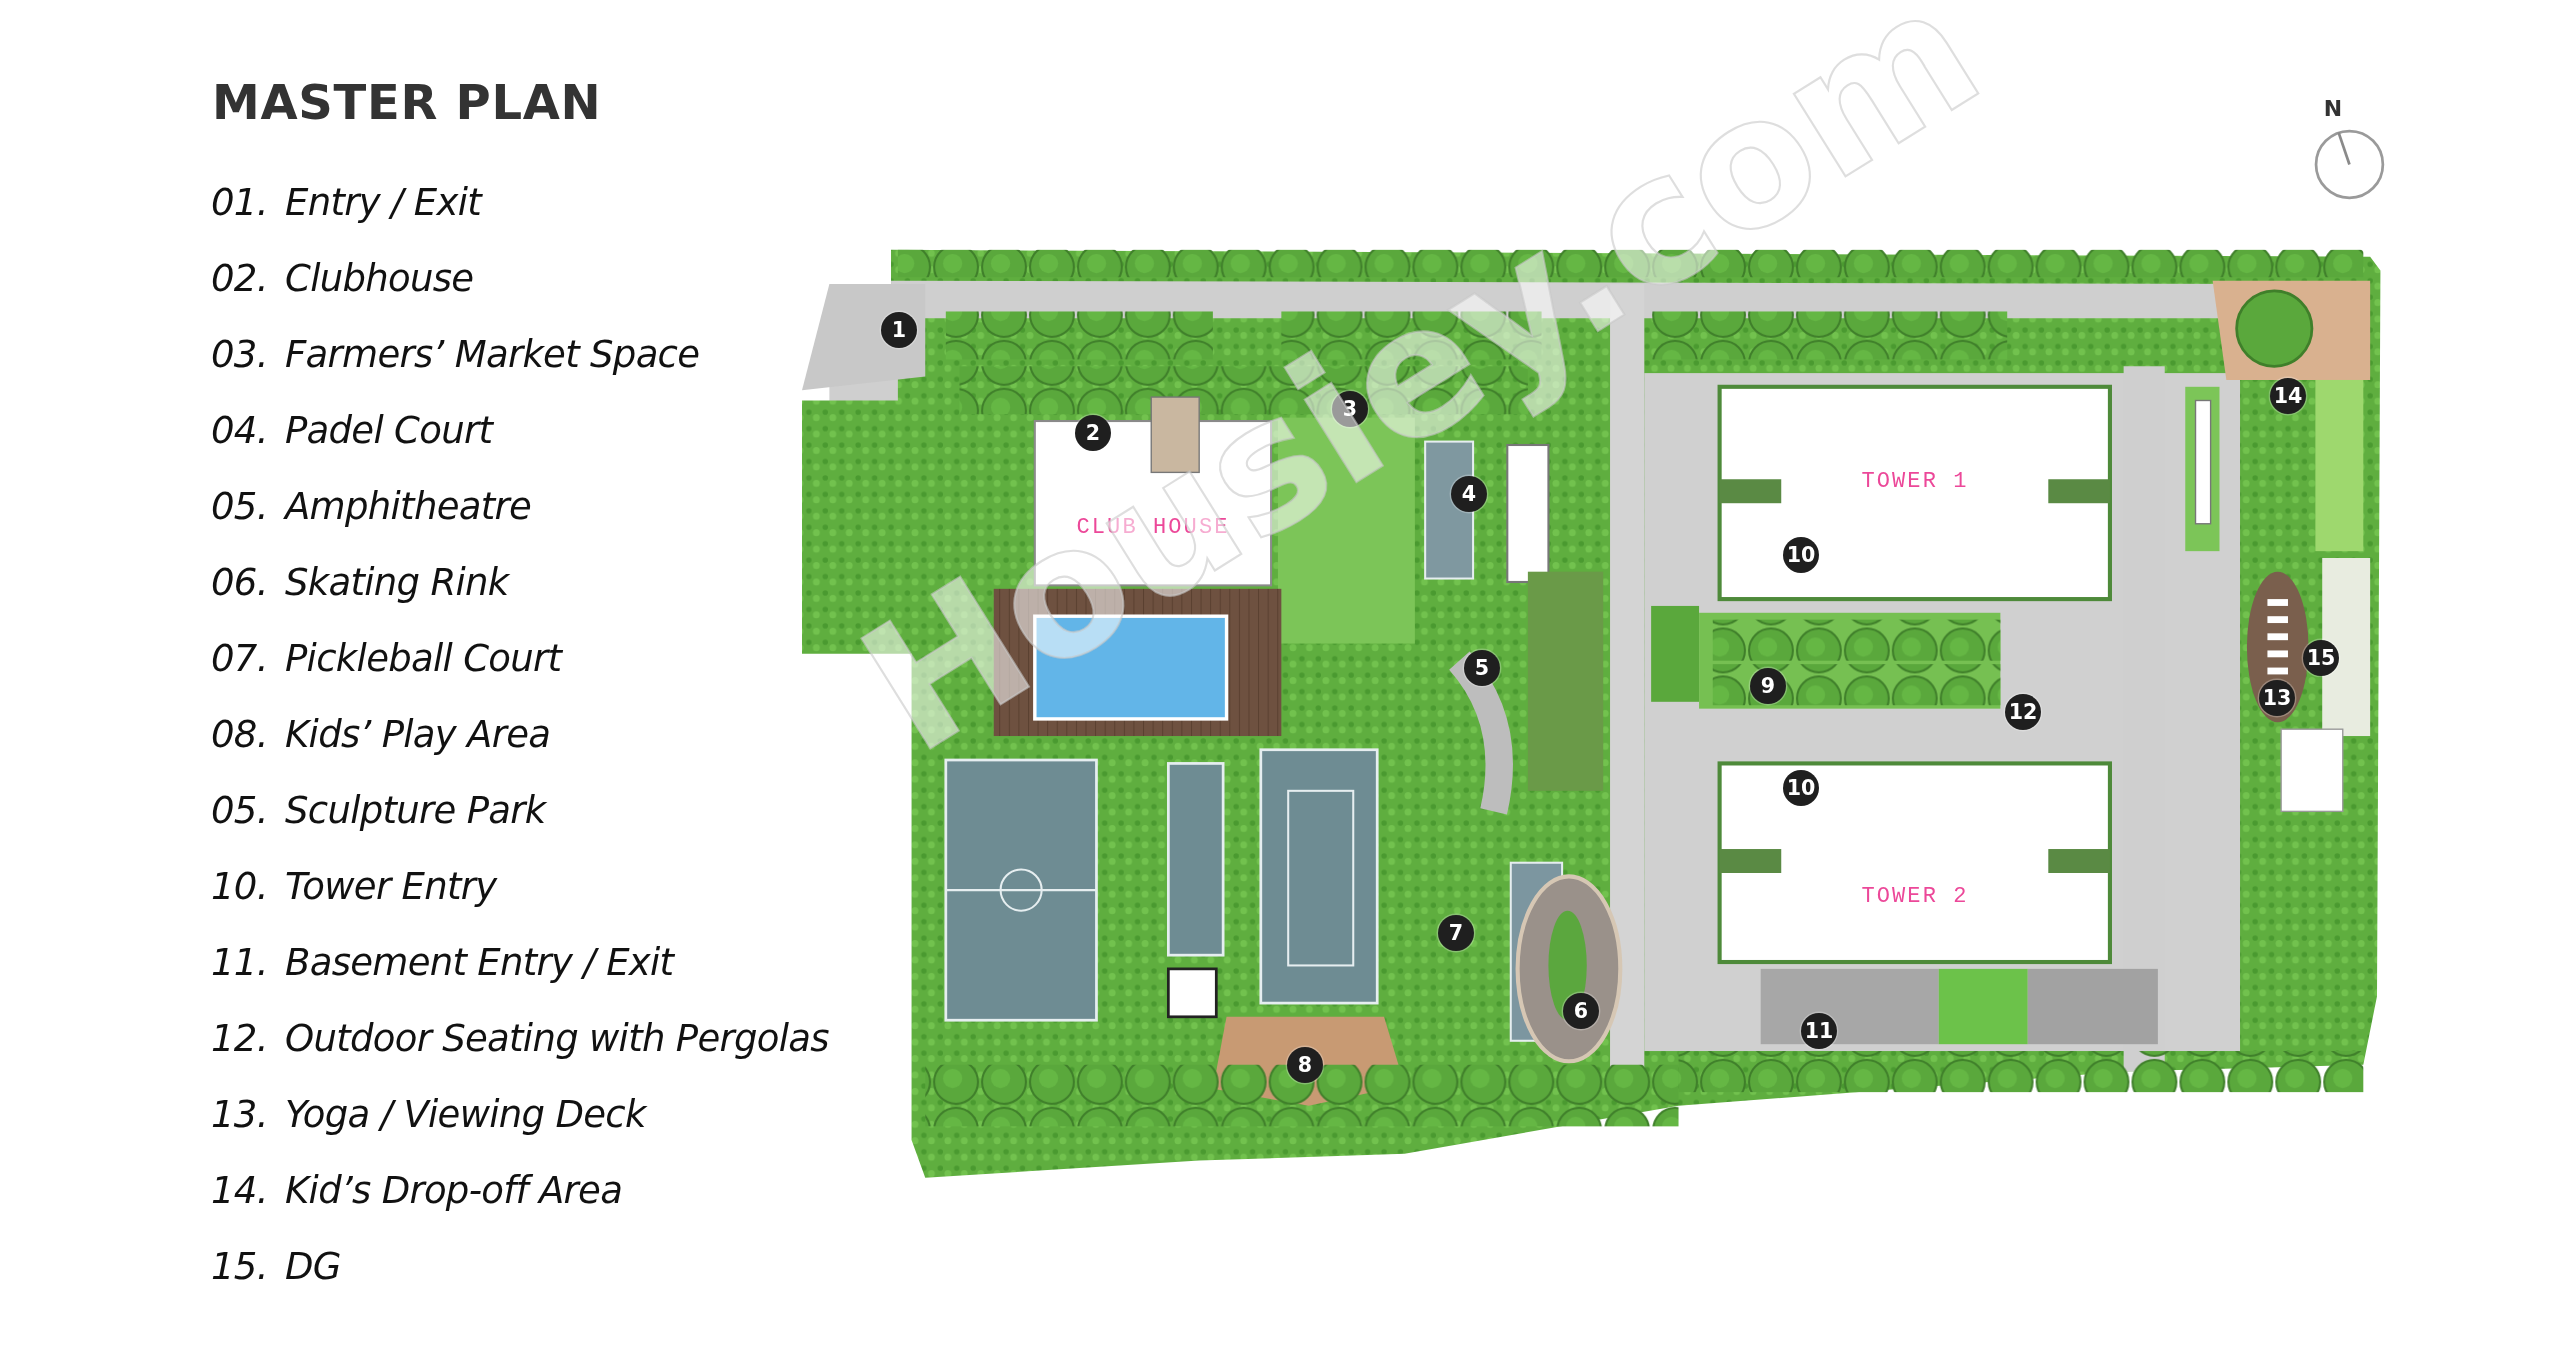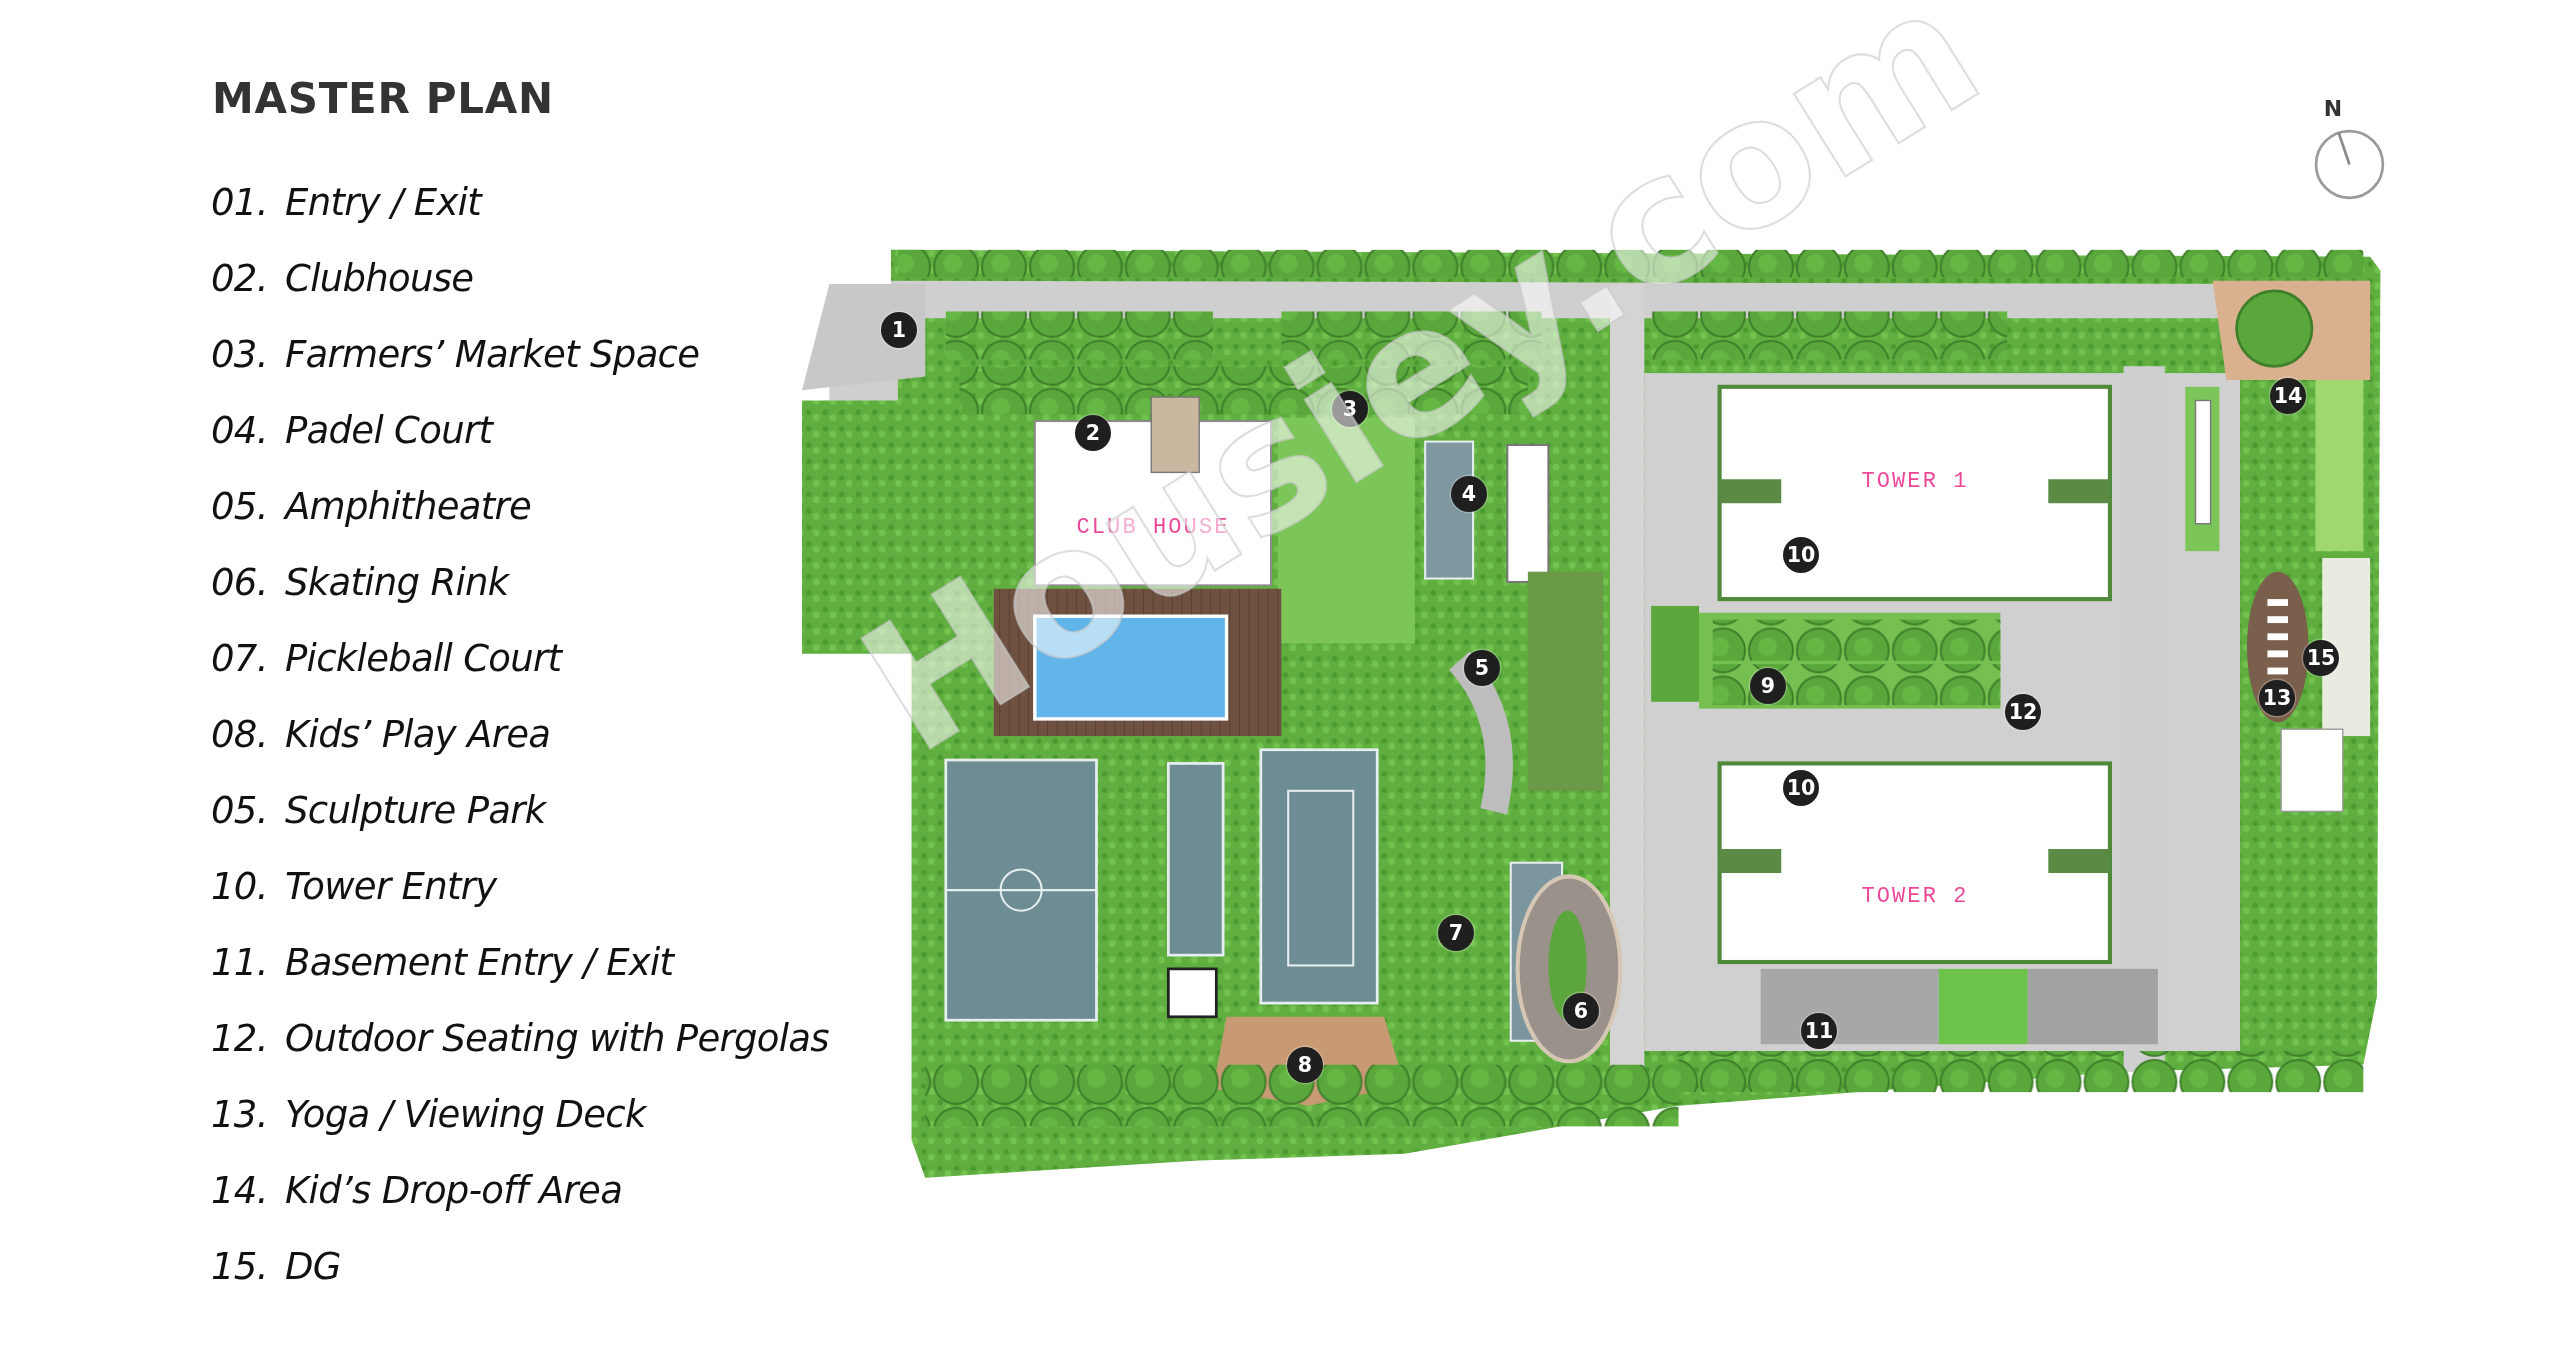--- a/index.html
+++ b/index.html
@@ -1,17 +1,17 @@
 <!DOCTYPE html>
 <html style="font-size:11px"><head>
 <meta charset="utf-8">
 <style>
   html, body { margin:0; padding:0; background:#ffffff; }
   body { width:2576px; height:1348px; position:relative; overflow:hidden; font-family:"Liberation Sans", sans-serif; }
-  .title { position:absolute; left:212px; top:74px; font-size:42px; font-weight:bold; color:#333333; letter-spacing:0.7px; font-family:"DejaVu Sans", sans-serif; }
+  .title { position:absolute; left:212px; top:74px; font-size:48px; font-weight:bold; color:#333333; letter-spacing:0.7px; font-family:"DejaVu Sans", sans-serif; }
   .legend { position:absolute; left:211px; top:164px; margin:0; padding:0; list-style:none; }
   .legend li { height:76px; display:flex; align-items:center; font-style:italic; font-size:37px; color:#111111; font-family:"DejaVu Sans", sans-serif; letter-spacing:-0.7px; }
   .legend .num { width:74px; display:inline-block; }
   .compass { position:absolute; left:2314px; top:96px; width:75px; height:110px; }
   .compass .n { position:absolute; left:0; top:0; width:38px; text-align:center; font-size:22px; font-weight:bold; color:#333; font-family:"DejaVu Sans", sans-serif; }
   .compass svg { position:absolute; left:0; top:33px; }
   .map { position:absolute; left:788px; top:243px; width:1603px; height:945px; }
   .marker { position:absolute; width:36px; height:36px; margin-left:-18px; margin-top:-18px; border-radius:50%; background:#1f1f1f; color:#fff; font-size:20.6px; font-weight:bold; display:flex; align-items:center; justify-content:center; font-family:"DejaVu Sans", sans-serif; box-shadow:0 0 0 1.4px rgba(255,255,255,0.25); }
   .bldg-label { position:absolute; color:#ec4899; font-size:22px; letter-spacing:2.1px; font-family:Liberation Mono, monospace; transform:translate(-50%,-50%); white-space:nowrap; }
   .watermark { position:absolute; left:829px; top:617px; font-size:178px; font-weight:bold; color:rgba(255,255,255,0.55); -webkit-text-stroke:2.1px rgba(200,200,200,0.6); transform:rotate(-32deg); transform-origin:left top; font-family:"DejaVu Sans", sans-serif; pointer-events:none; white-space:nowrap; }

